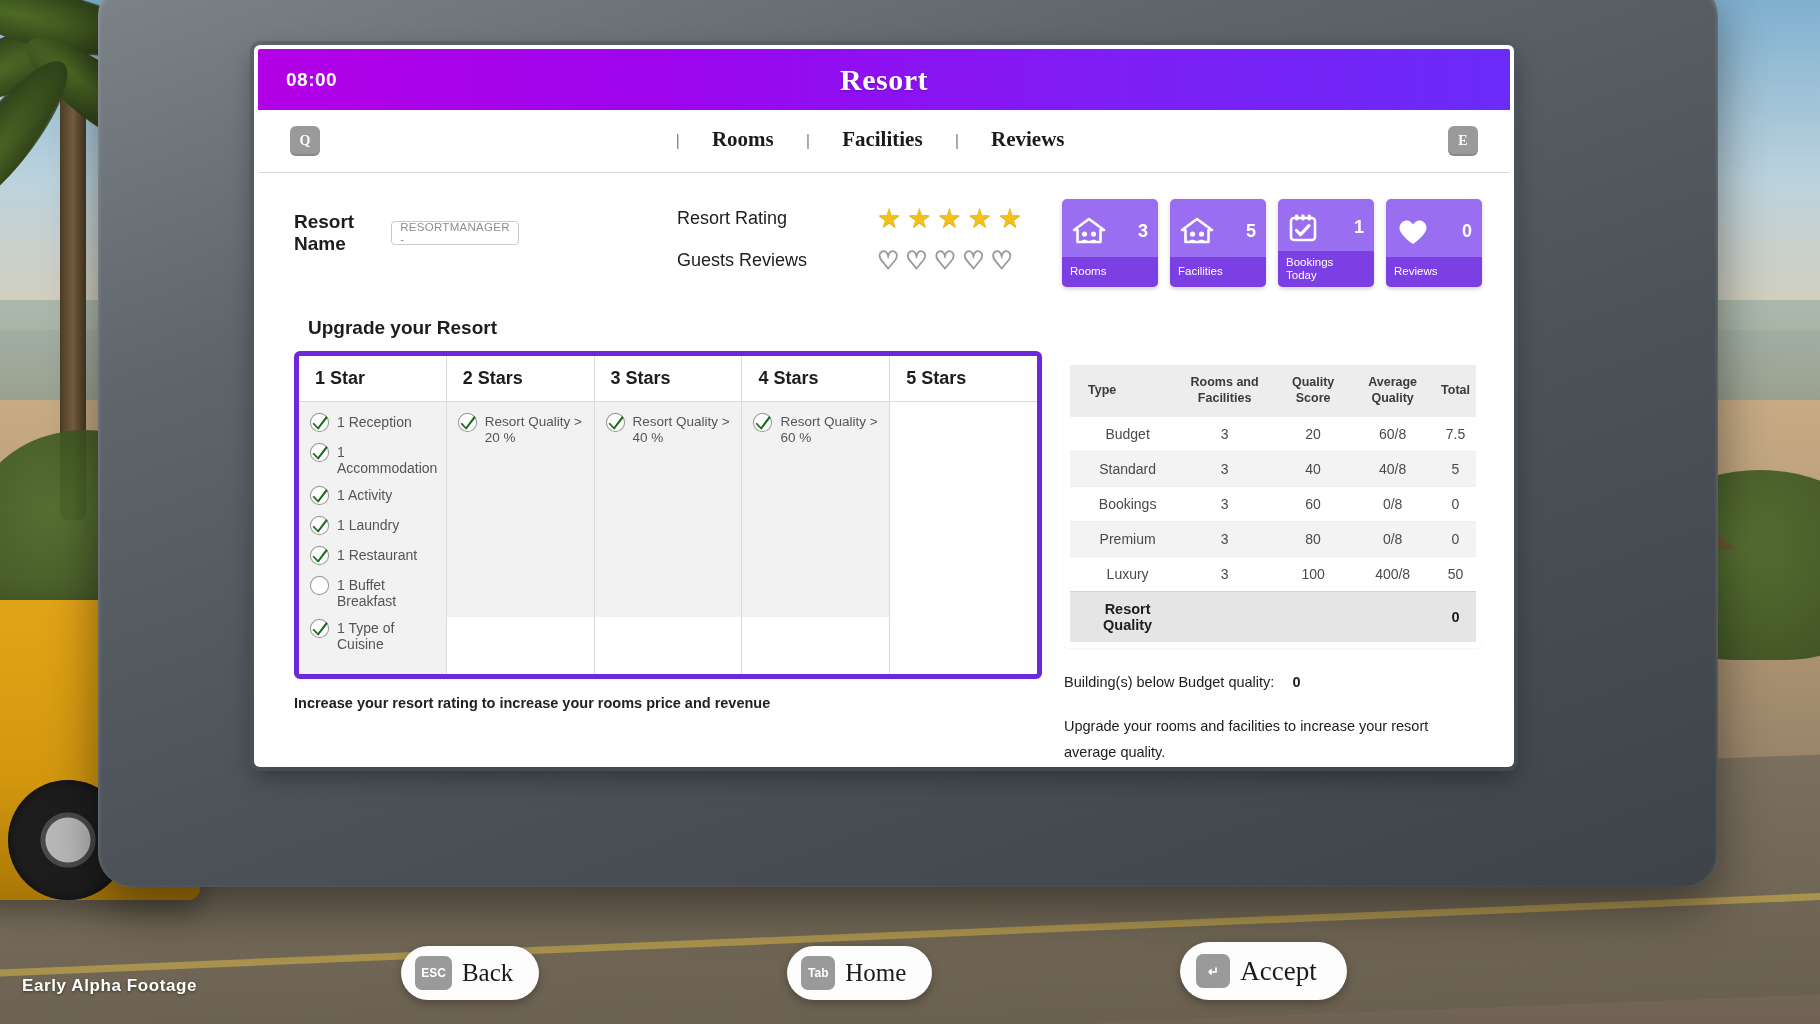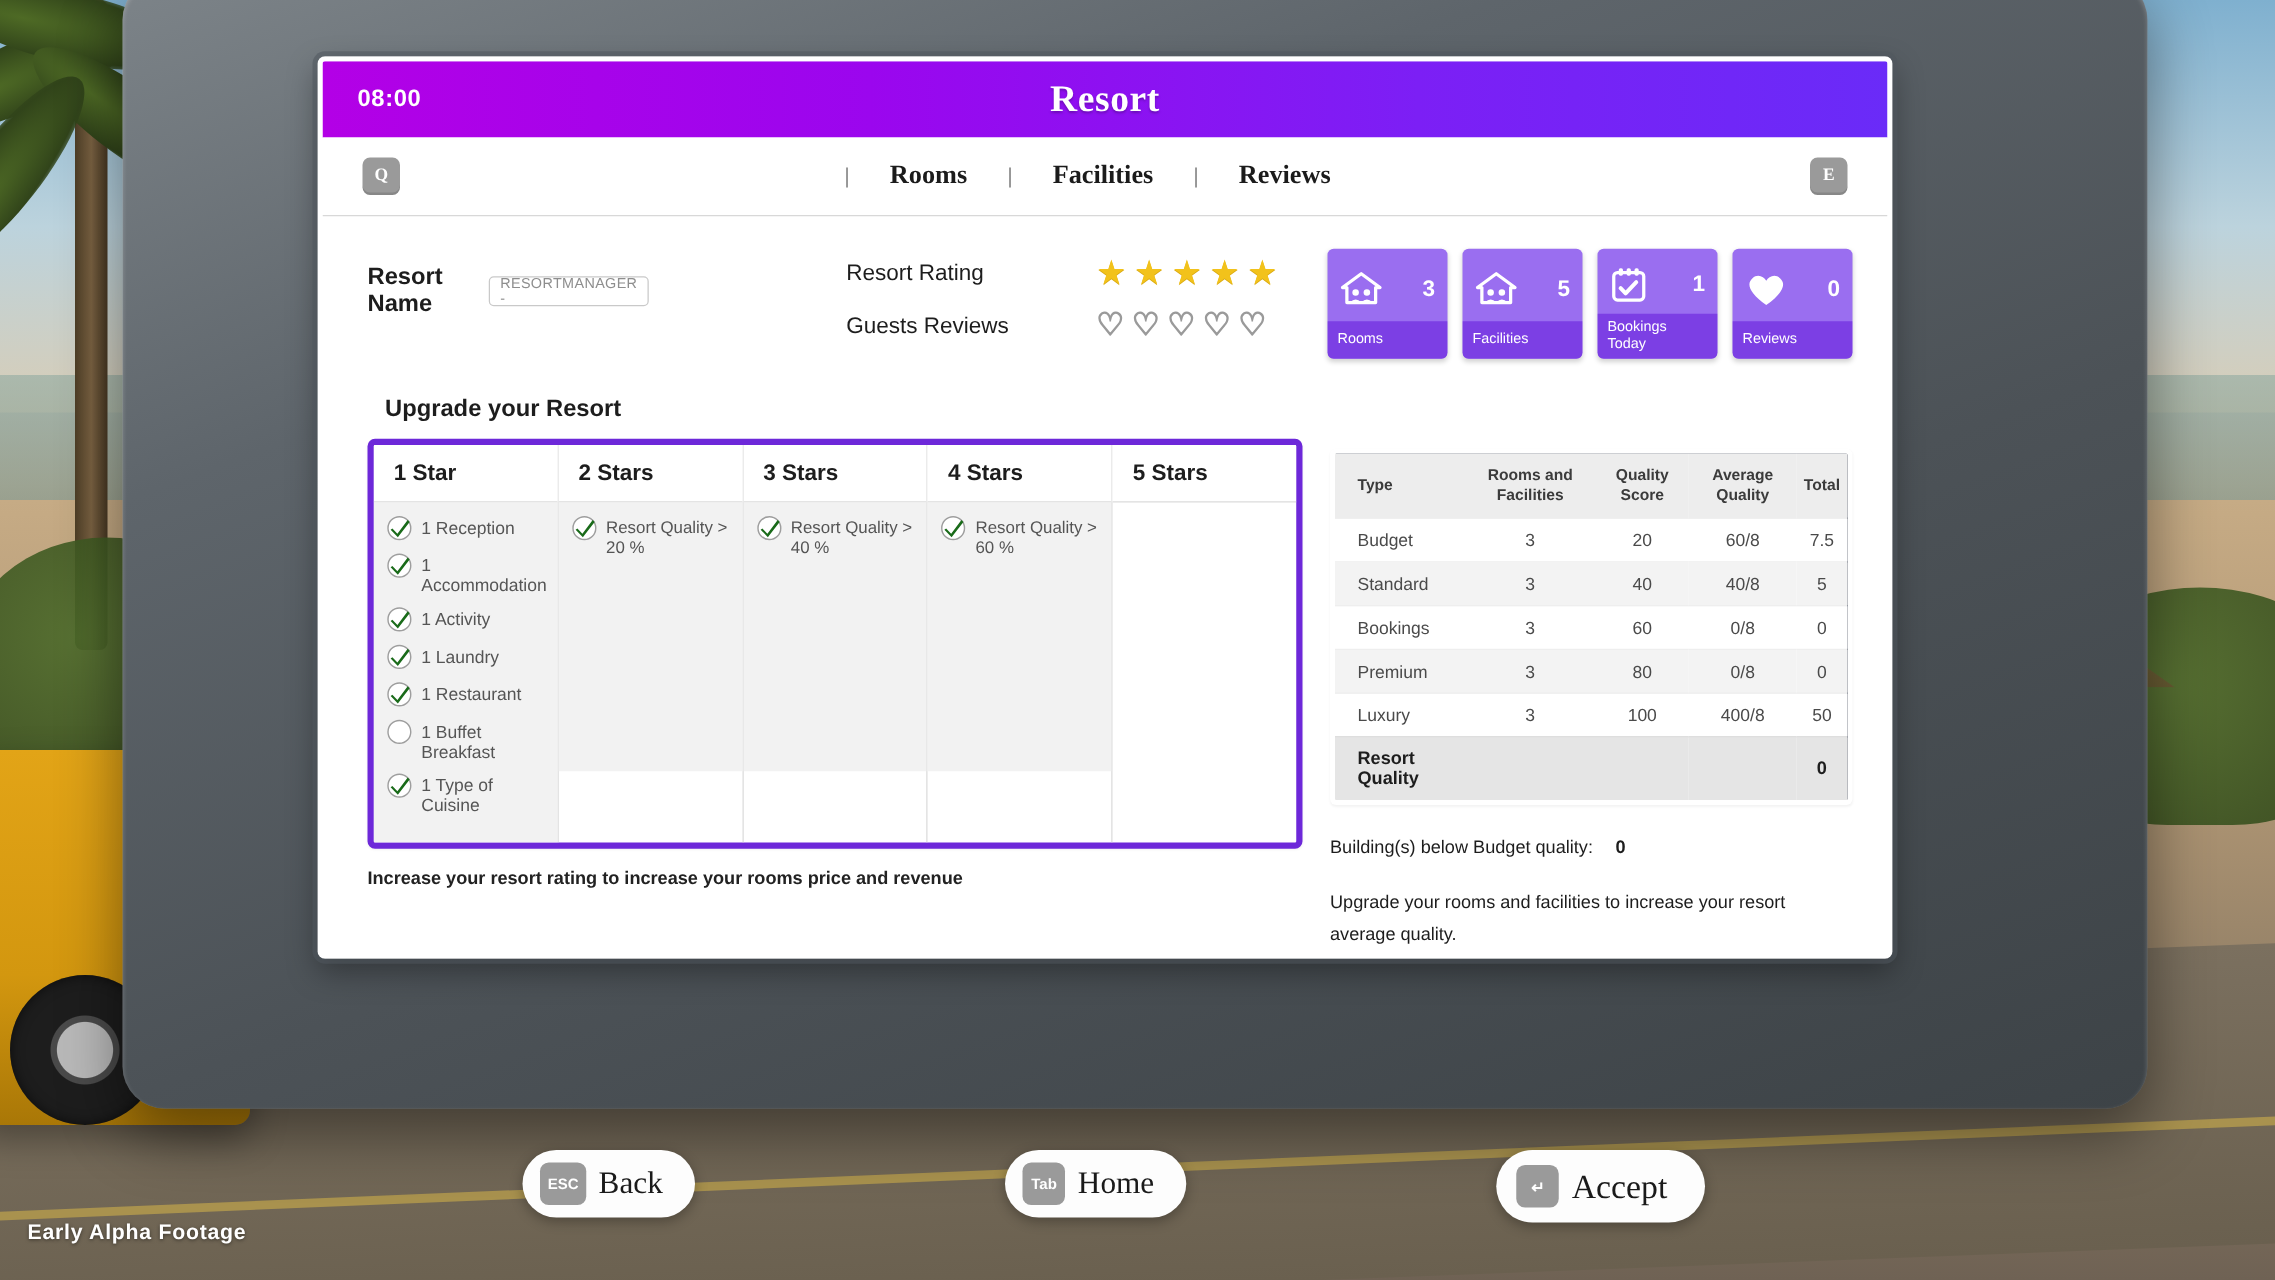--- a/index.html
+++ b/index.html
@@ -199,48 +199,48 @@
   .star-col-body { background:#f2f2f2; min-height:215px; padding:10px 8px 12px 10px; }
   .req { display:flex; align-items:flex-start; gap:7px; margin-bottom:9px; }
   .req-text { font-size:14px; color:#555; line-height:1.15; padding-top:2px; }
   .req-text.small { font-size:13.5px; }
   .chk { width:21px; height:21px; flex:none; }
 
   .hint-line { font-size:14.5px; font-weight:bold; color:#222; margin:16px 0 0 0; }
 
   
   .qt {
-    border:4px solid #0f172a; border-radius:5px; overflow:hidden;
+    border:6px solid #0f172a; border-radius:5px; overflow:hidden;
     background:#fff; box-shadow:0 1px 2px rgba(0,0,0,.05); width:100%;
     border-collapse:collapse;
   }
   .qt th {
     background:#ededed; font-size:12.5px; font-weight:bold; color:#3b3b3b;
     padding:10px 6px; line-height:1.25; text-align:center; font-weight:bold;
   }
   .qt th.first { text-align:left; padding-left:18px; }
   .qt td {
     font-size:14px; color:#4a4a4a; padding:9px 6px; text-align:center;
     border-top:1px solid #eee;
   }
-  .qt td.first { text-align:left; padding-left:18px; }
+  .qt td.first { text-align:center; padding-left:18px; }
   .qt tr.alt td { background:#f3f3f3; }
   .qt tr.total-row td {
     background:#e5e5e5; font-weight:bold; color:#1d1d1d; font-size:14.5px;
     border-top:1px solid #d4d4d4;
   }
 
   .note { font-size:14.5px; color:#1d1d1d; margin-top:26px; }
   .note-val { font-weight:bold; margin-left:18px; }
   .note2 { font-size:14.5px; color:#1d1d1d; margin-top:24px; line-height:1.75; max-width:470px; }
 
   
   #footer {
-    position:absolute; left:17px; top:920px; width:1748px; height:80px;
-    display:flex; align-items:flex-start; justify-content:center; gap:248px;
+    position:absolute; left:0; top:920px; width:1748px; height:80px;
+    display:flex; align-items:flex-end; justify-content:center; gap:248px;
   }
   .fbtn {
     display:flex; align-items:center; gap:10px;
     background:#fdfdfd; border-radius:34px; padding:10px 26px 10px 14px;
     box-shadow:0 3px 10px rgba(0,0,0,.3);
   }
   .fkey {
     background:#9a9a9a; color:#fff; border-radius:7px;
     min-width:34px; height:34px; display:flex; align-items:center; justify-content:center;
     font-size:13px; font-weight:bold; padding:0 6px;

